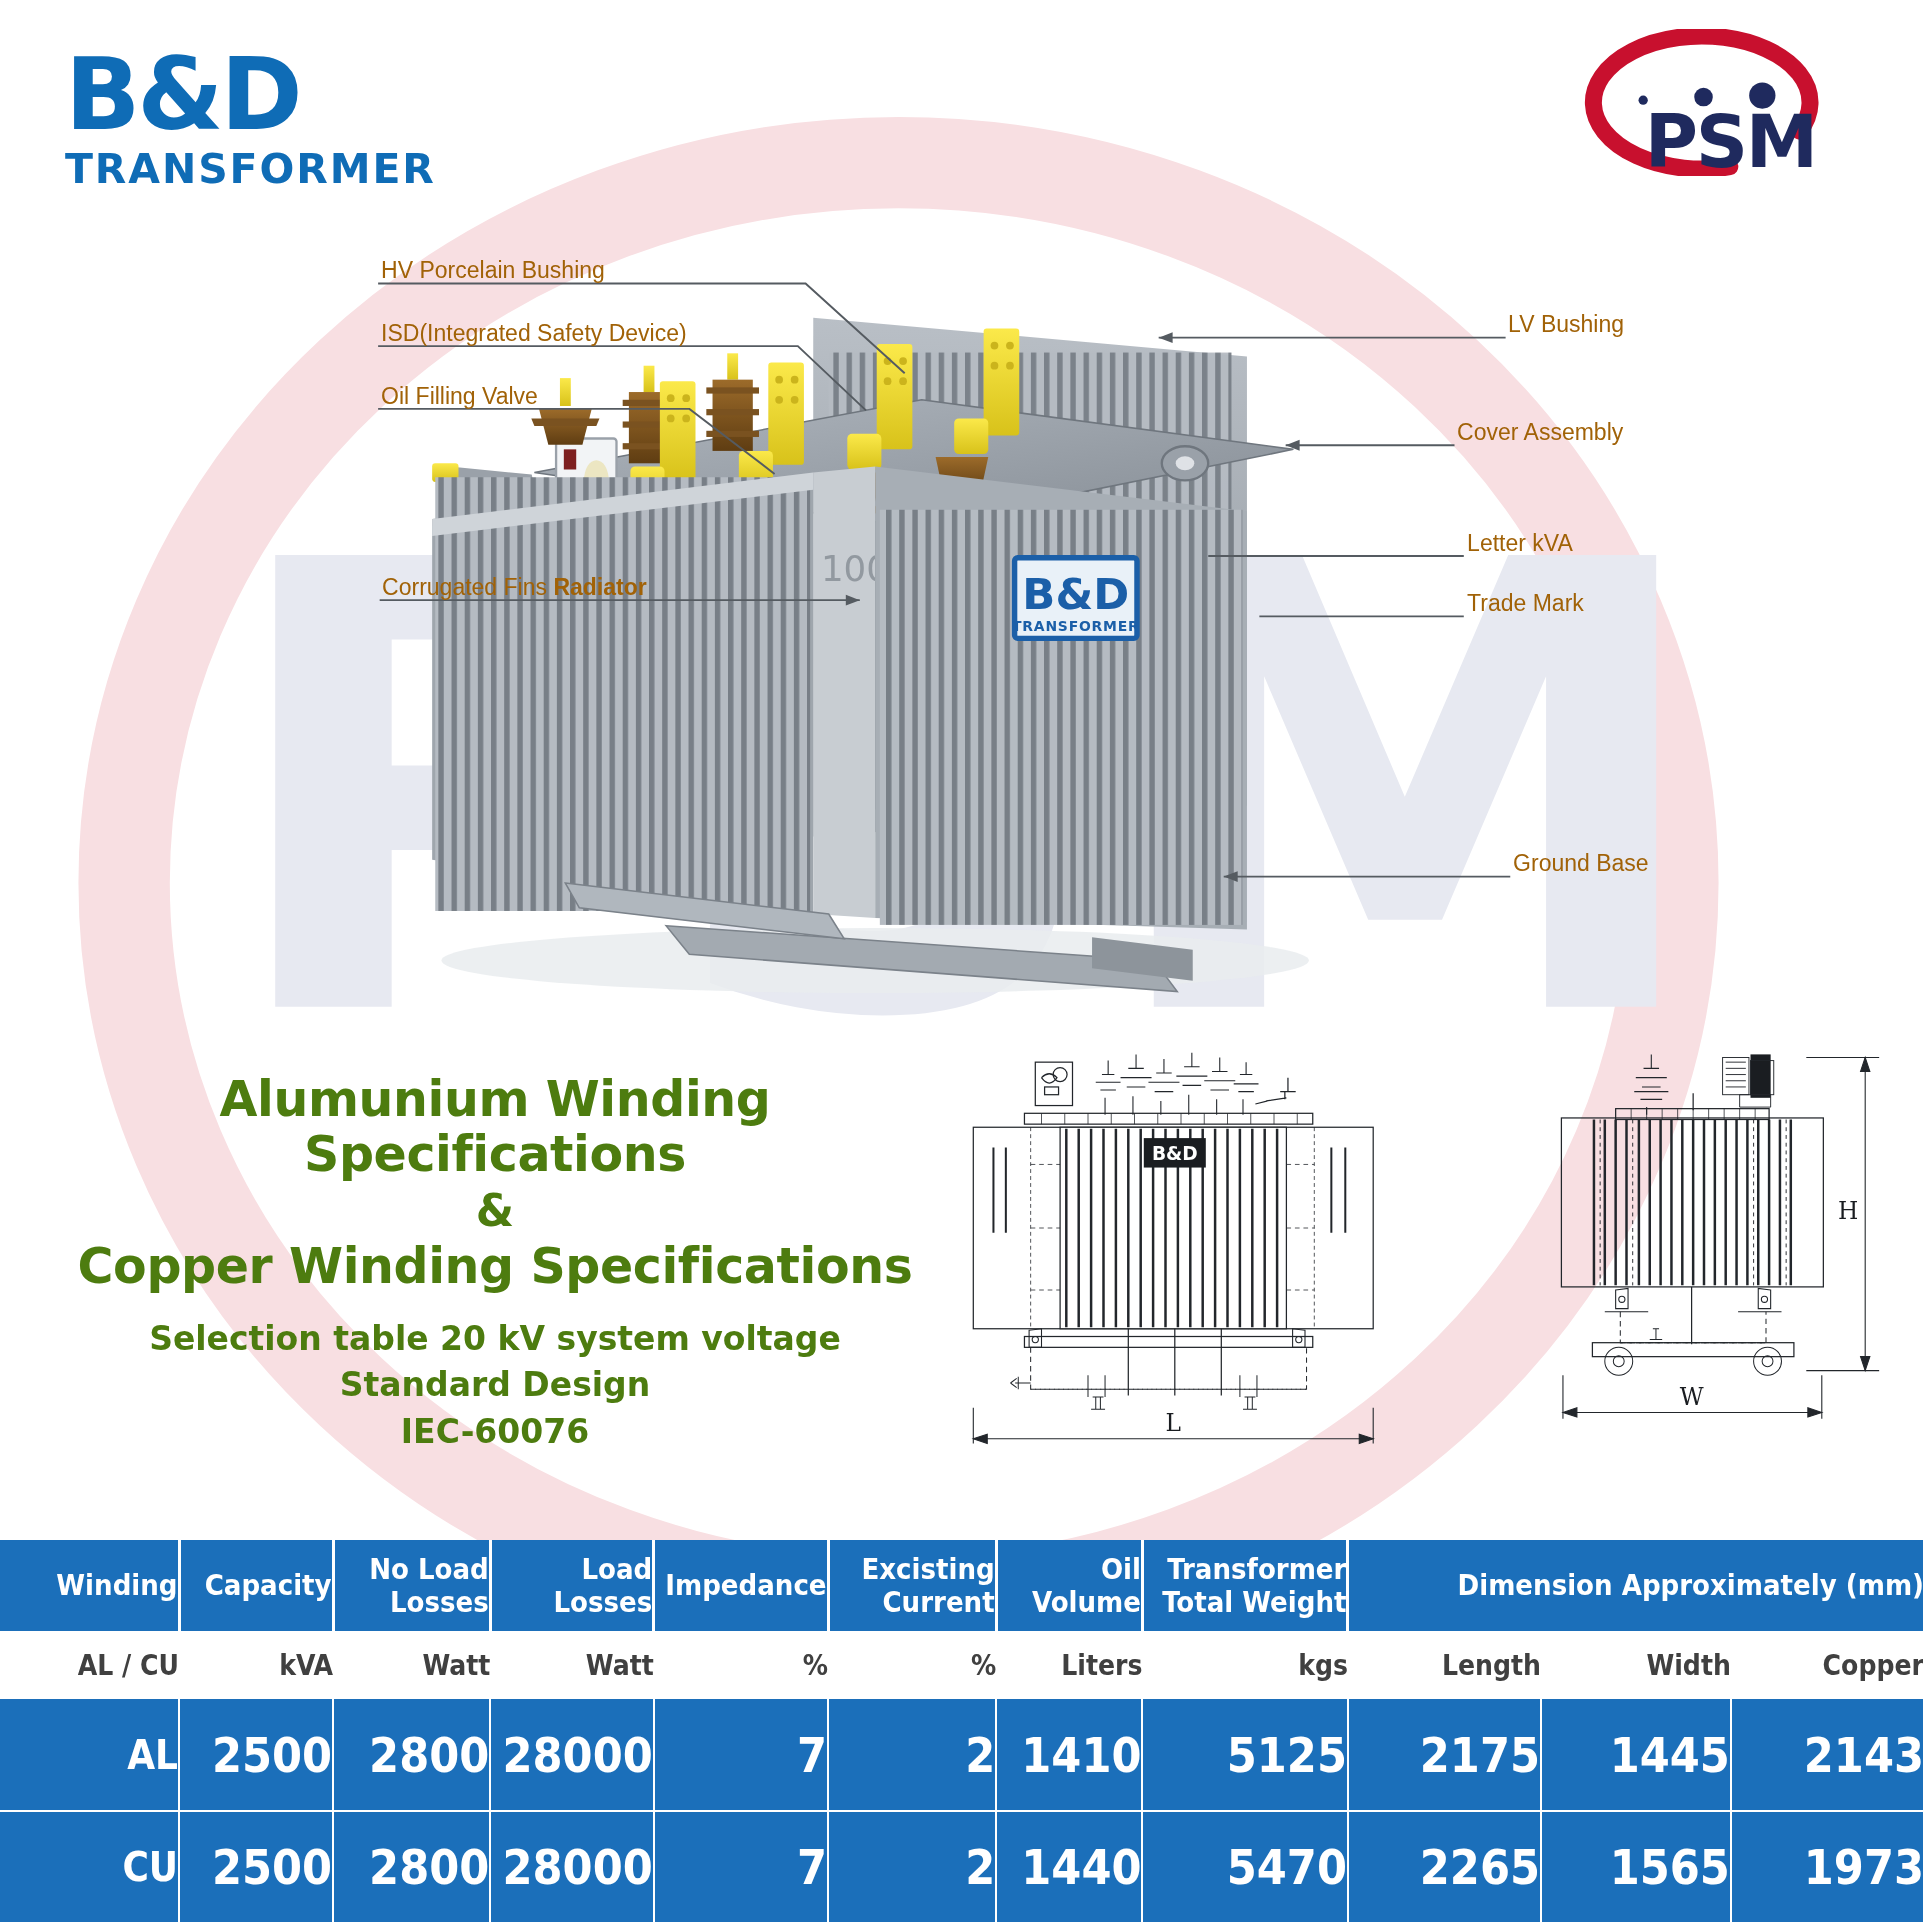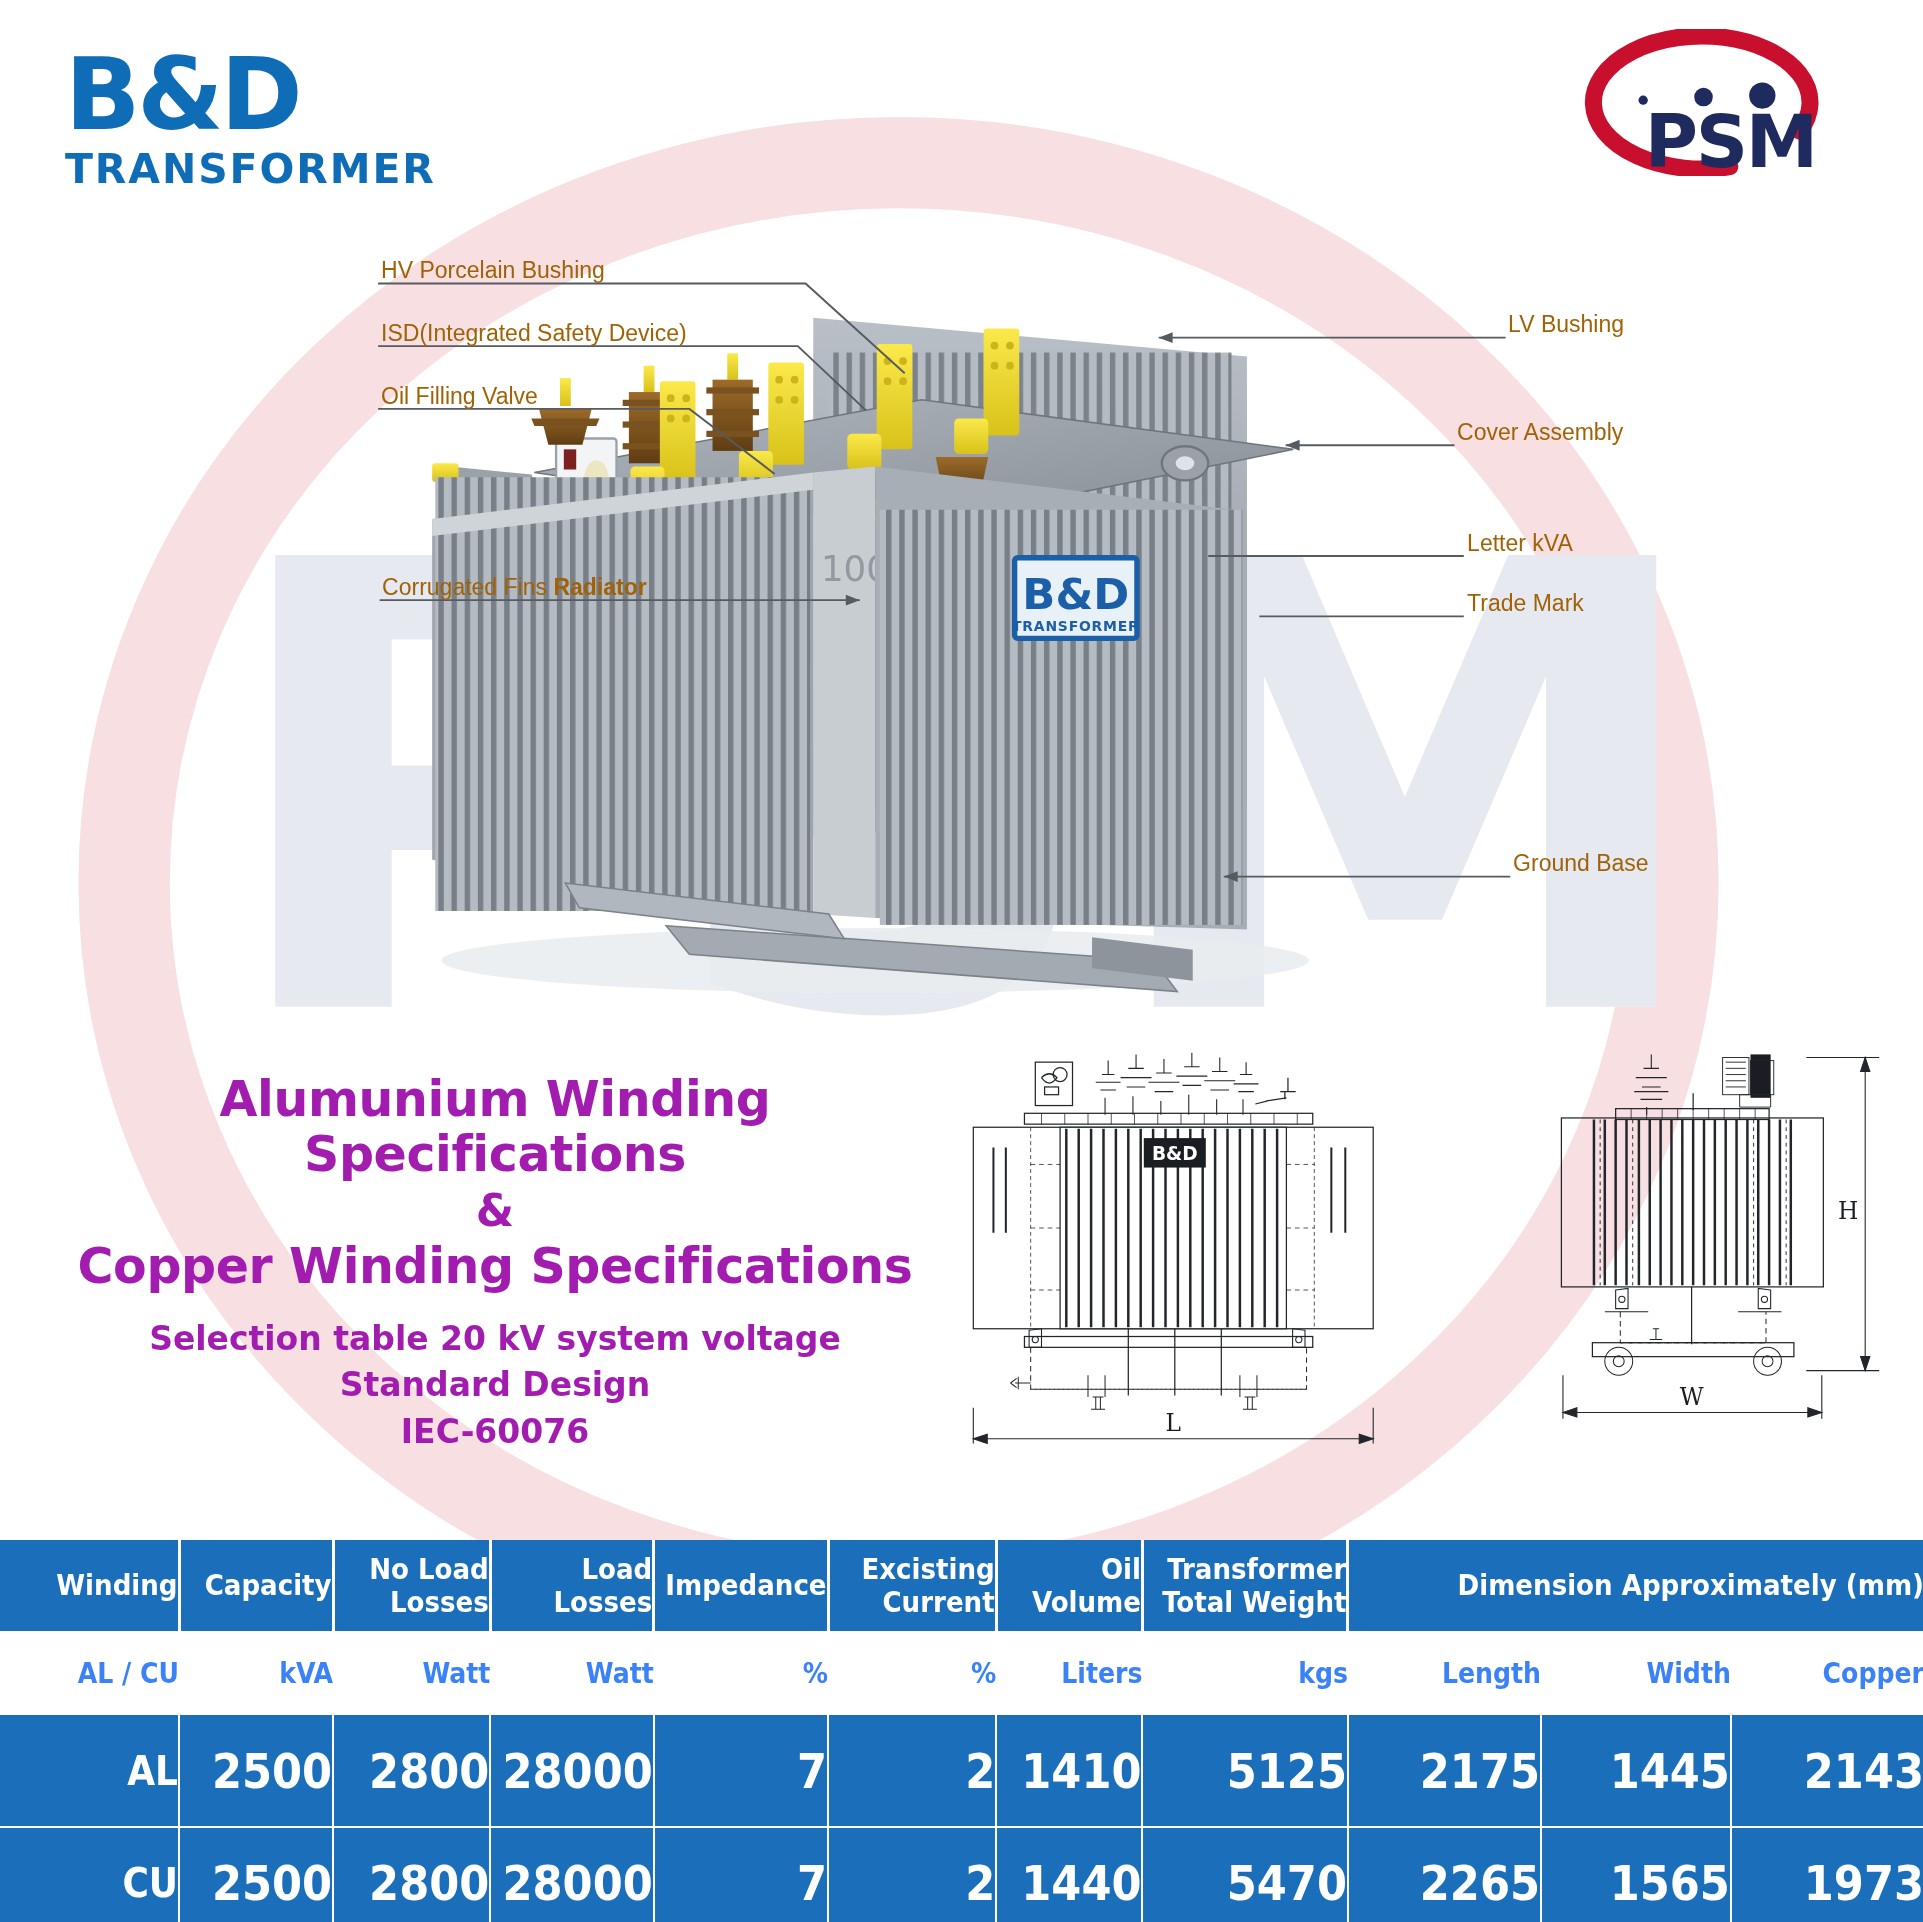--- a/index.html
+++ b/index.html
@@ -32,21 +32,21 @@
   .photo-stage { position:absolute; left:333px; top:217px; width:1278px; height:821px; z-index:3; }
 
   .callout { position:absolute; font-family:"Liberation Sans", sans-serif;
              font-size:23px; color:#a16207; white-space:nowrap; z-index:6; }
   .callout .lbl { display:block; padding:0 3.1px 3.1px 3.1px; }
   .callout.left  { text-align:left; }
   .callout.right { text-align:left; }
 
   
   .spec-head { position:absolute; left:46px; top:1073px; width:898px; text-align:center; z-index:6;
-               font-family:"DejaVu Sans", sans-serif; color:#a21caf; }
+               font-family:"DejaVu Sans", sans-serif; color:#4d7c0f; }
   .spec-head .h1 { font-size:49px; font-weight:700; line-height:1.12; letter-spacing:-0.4px; }
   .spec-head .amp { font-size:44px; font-weight:700; line-height:1.25; }
   .spec-head .h2 { font-size:49px; font-weight:700; line-height:1.18; letter-spacing:-0.4px; }
   .spec-head .sub { font-size:33px; font-weight:700; line-height:1.42; margin-top:20px; }
 
   
   .cad { position:absolute; z-index:4; }
   .cad-front { left:964px; top:1042px; width:496px; height:434px; }
   .cad-side  { left:1518px; top:1042px; width:403px; height:434px; }
 
@@ -56,23 +56,23 @@
   .hdr-cell {
     background:#1b6fba; color:#fff;
     font-family:"DejaVu Sans Condensed","DejaVu Sans", sans-serif;
     font-weight:700; font-size:29px; line-height:1.12;
     border-right:3.1px solid #ffffff; height:91px;
     padding:4.6px 1.5px; vertical-align:middle;
   }
   .hdr-cell.last { border-right:none;margin-top:48px; }
   .hdr-span { font-size:29px; }
   .unit-cell {
-    background:#ffffff; color:#3b82f6;
+    background:#ffffff; color:#404040;
     font-family:"DejaVu Sans Condensed","DejaVu Sans", sans-serif;
-    font-weight:700; font-size:28px; height:84px;
+    font-weight:700; font-size:28px; height:68px;
   }
   .data-cell {
     background:#1b6fba; color:#ffffff;
     font-family:"DejaVu Sans Condensed","DejaVu Sans", sans-serif;
     font-weight:700; font-size:48px;
     border-right:2.3px solid #ffffff; border-bottom:2.3px solid #ffffff;
     height:112px;
   }
   .data-cell.wind { font-size:40px; }
   .data-cell.last { border-right:none; }

